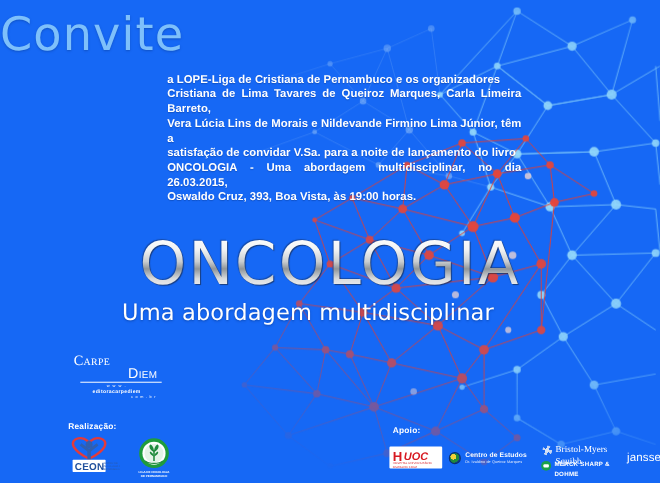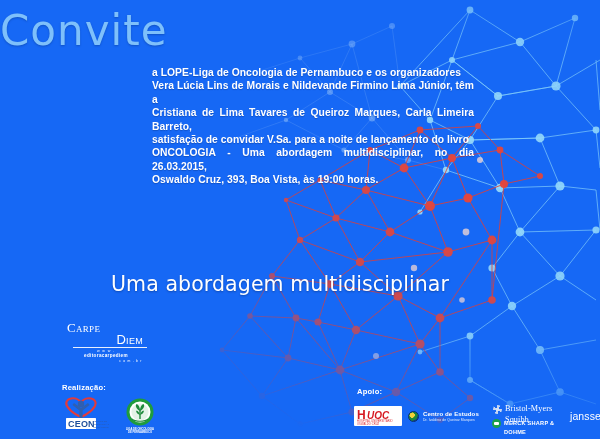--- a/index.html
+++ b/index.html
@@ -336,28 +336,29 @@
         <circle cx="414" cy="268" r="3.2"></circle>
           <circle cx="376" cy="356" r="3.0"></circle>
         <circle cx="462" cy="300" r="2.8"></circle>
       </g>
     </g>
   </svg>
 
   <div class="convite">Convite</div>
 
   <div class="body-text">
-    <p>a LOPE-Liga de Oncologia de Pernambuco e os organizadores</p>
+    <p>a LOPE-Liga de Cristiana de Pernambuco e os organizadores</p>
+    <p>Cristiana de Lima Tavares de Queiroz  Marques, Carla Limeira Barreto,</p>
     <p>Vera Lúcia Lins de Morais e Nildevande Firmino Lima Júnior, têm a</p>
-    <p>Cristiana de Lima Tavares de Queiroz  Marques, Carla Limeira Barreto,</p>
     <p>satisfação de convidar V.Sa. para a noite de lançamento do livro</p>
     <p>ONCOLOGIA - Uma abordagem multidisciplinar, no dia 26.03.2015,</p>
     <p class="last">Oswaldo  Cruz, 393, Boa Vista, às 19:00 horas.</p>
   </div>
 
+  <div class="oncologia">ONCOLOGIA</div>
   <div class="subtitle">Uma abordagem multidisciplinar</div>
 
   <div class="carpe">
     <div class="l1">Carpe</div>
     <div class="l2">Diem</div>
     <div class="rule"></div>
     <div class="www">w w w .</div>
     <div class="dom">editoracarpediem</div>
     <div class="br">c o m . b r</div>
   </div>

